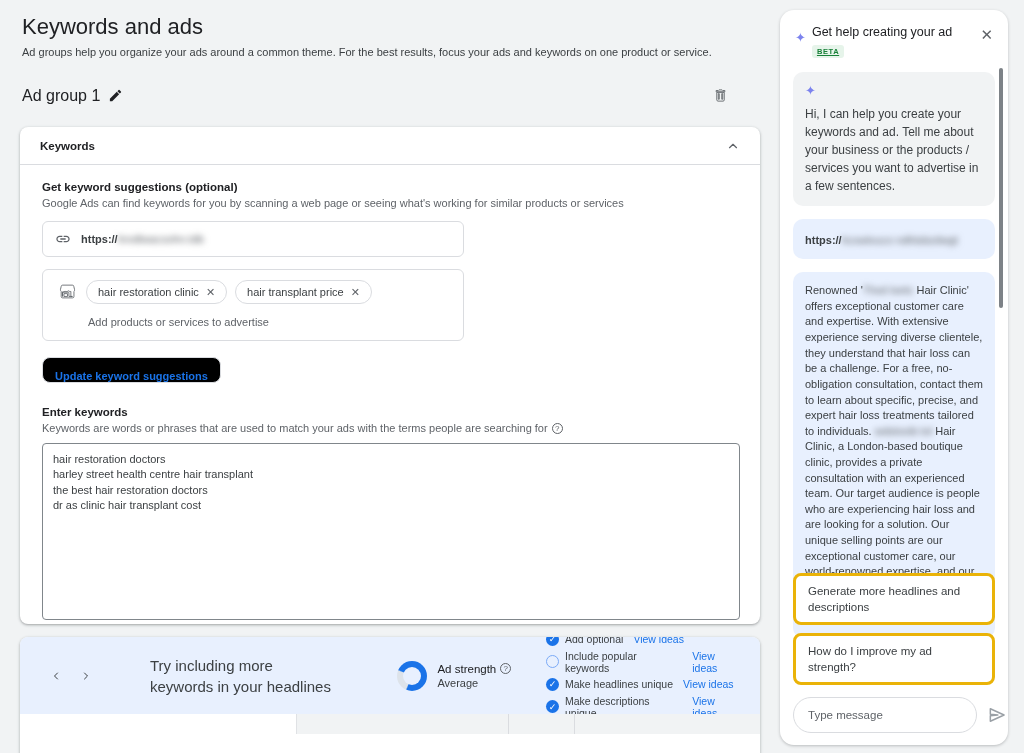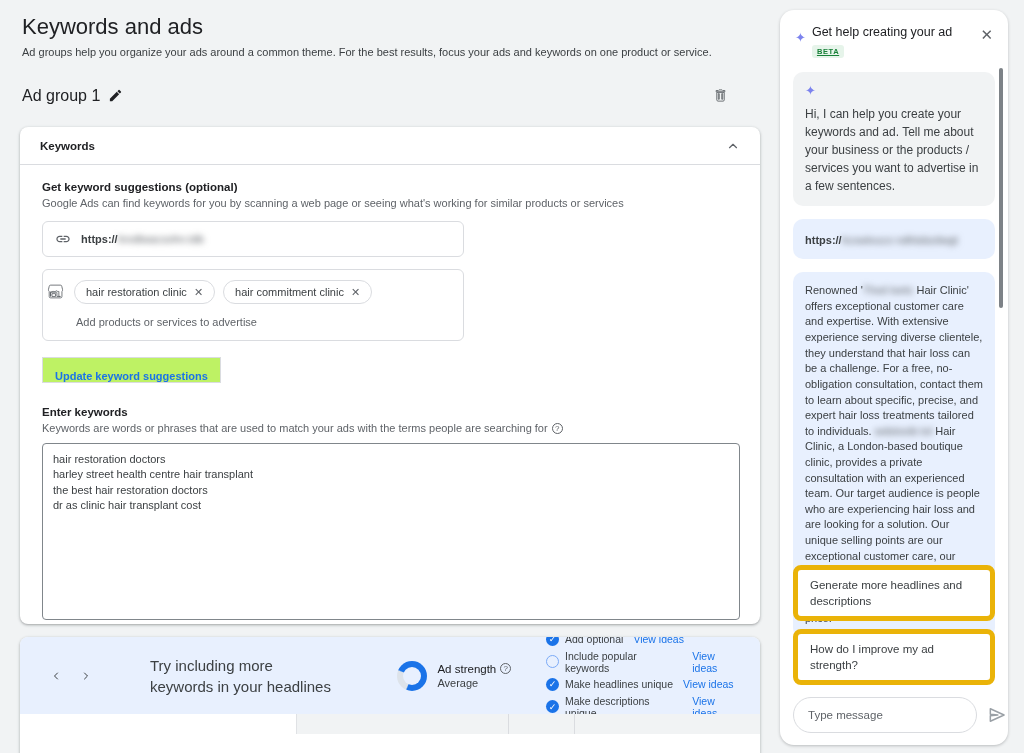--- a/index.html
+++ b/index.html
@@ -21,28 +21,28 @@
 
   #keywords-card { margin-top:22px; height:497px; }
   .kw-body { padding:16px 22px; }
   .section-heading { font-size:11.5px; font-weight:700; color:#202124; }
   .section-desc { font-size:11px; color:#5f6368; margin-top:4px; display:flex; align-items:center; gap:4px; }
 
   .url-box { margin-top:12px; width:422px; height:36px; border:1px solid #dadce0; border-radius:6px; display:flex; align-items:center; padding:0 12px; gap:10px; }
   .url-text { font-size:11px; font-weight:700; color:#3c4043; white-space:nowrap; }
   .blur { filter:blur(3px); user-select:none; color:#5f6368; font-weight:400; }
 
-  .products-box { margin-top:12px; width:422px; min-height:72px; border:1px solid #dadce0; border-radius:6px; padding:10px 4px; display:flex; gap:10px; }
+  .products-box { margin-top:12px; width:422px; min-height:72px; border:1px solid #dadce0; border-radius:6px; padding:10px 16px; display:flex; gap:10px; }
   .chips-wrap { flex:1; }
   .chip-row { display:flex; gap:8px; flex-wrap:wrap; }
   .chip { display:inline-flex; align-items:center; gap:7px; height:24px; border:1px solid #dadce0; border-radius:13px; padding:0 11px; font-size:11px; color:#3c4043; background:#fff; cursor:pointer; }
   .chip .x { font-size:11px; color:#5f6368; }
   .products-placeholder { font-size:11px; color:#5f6368; margin:12px 0 2px 2px; }
 
-  .outline-btn { margin-top:16px; height:26px; padding:12px 12px; font-size:11px; font-weight:700; color:#1a73e8; background:#bef264; border:1px solid #dadce0; border-radius:0; cursor:pointer; font-family:inherit; }
+  .outline-btn { margin-top:16px; height:26px; padding:12px 12px; font-size:11px; font-weight:700; color:#1a73e8; background:#000000; border:1px solid #dadce0; border-radius:8px; cursor:pointer; font-family:inherit; }
 
   .enter-kw { margin-top:22px; }
   .help-circle { display:inline-flex; align-items:center; justify-content:center; width:11px; height:11px; border:1px solid #5f6368; border-radius:50%; font-size:8px; color:#5f6368; }
   textarea.kw-area { margin-top:9px; width:698px; height:177px; border:1px solid #80868b; border-radius:4px; padding:8px 10px; font-family:inherit; font-size:11px; line-height:1.4; color:#3c4043; resize:none; outline:none; }
 
   #ads-card { margin-top:13px; height:131px; overflow:hidden; }
   #ads-card .card-header { border-bottom:none; height:34px; }
   .strength-banner { background:#e8f0fe; height:77px; display:flex; align-items:center; padding:0 18px; }
   .nav-arrows { display:flex; gap:14px; margin-left:10px; }
   .tip-text { font-size:15px; color:#3c4043; width:190px; margin-left:56px; line-height:1.4; }
@@ -74,21 +74,21 @@
   .ai-card { background:#f1f3f4; border-radius:10px; padding:11px 12px; }
   .ai-card .as-sparkle { display:block; margin:0 0 7px 0; }
   .msg-text { font-size:12px; color:#3c4043; line-height:1.5; }
   .user-bubble { background:#e8f0fe; border-radius:10px; padding:11px 12px; margin-top:13px; }
   .user-bubble .url { font-size:11px; font-weight:700; color:#3c4043; }
   .long-msg { font-size:11px; color:#3c4043; line-height:1.42; }
 
   .scroll-thumb { position:absolute; right:5px; top:58px; width:4px; height:240px; background:#7d8287; border-radius:2px; }
 
   .as-bottom { position:absolute; left:13px; right:13px; bottom:12px; }
-  .sugg-chip { background:#fff; border:5px solid #eab308; border-radius:8px; padding:7px 12px; font-size:11.5px; color:#3c4043; line-height:1.4; margin-bottom:8px; cursor:pointer; width:100%; text-align:left; font-family:inherit; }
+  .sugg-chip { background:#fff; border:3px solid #eab308; border-radius:8px; padding:7px 12px; font-size:11.5px; color:#3c4043; line-height:1.4; margin-bottom:8px; cursor:pointer; width:100%; text-align:left; font-family:inherit; }
   .input-row { display:flex; align-items:center; gap:8px; margin-top:4px; }
   .msg-input { flex:1; height:36px; border:1px solid #dadce0; border-radius:18px; padding:0 14px; font-size:11.5px; font-family:inherit; color:#3c4043; outline:none; }
   .msg-input::placeholder { color:#5f6368; }
 
   svg { display:block; }
 </style>
 </head>
 <body>
 
 <div id="main">
@@ -143,21 +143,21 @@
               <path d="M21.9 8.9l-1.05-4.2A2 2 0 0 0 18.9 3H5.1a2 2 0 0 0-1.95 1.7L2.1 8.9c-.24 1 .03 2.02.71 2.78.09.1.2.17.29.26V19a2 2 0 0 0 2 2h14a2 2 0 0 0 2-2v-7.06c.09-.08.2-.16.29-.25a3.18 3.18 0 0 0 .51-2.79zM12 19H7v-4h5v4zm7 0h-5v-5a1 1 0 0 0-1-1H6a1 1 0 0 0-1 1v5H5v-6.53c.3.08.62.13.94.13.97 0 1.84-.4 2.47-1.03A3.44 3.44 0 0 0 10.89 12c.96 0 1.83-.4 2.46-1.03.63.63 1.5 1.03 2.47 1.03.32 0 .63-.05.94-.13V19z" fill="none" stroke="#5f6368" stroke-width="1.2"></path>
             </svg>
         </span>
         <div class="chips-wrap">
           <div class="chip-row">
             <span class="chip">
               <span>hair restoration clinic</span>
               <span class="x">✕</span>
             </span>
             <span class="chip">
-              <span>hair commitment clinic</span>
+              <span>hair transplant price</span>
               <span class="x">✕</span>
             </span>
           </div>
           <div class="products-placeholder">Add products or services to advertise</div>
         </div>
       </div>
 
       <button class="outline-btn">Update keyword suggestions</button>
 
       <div class="enter-kw">

